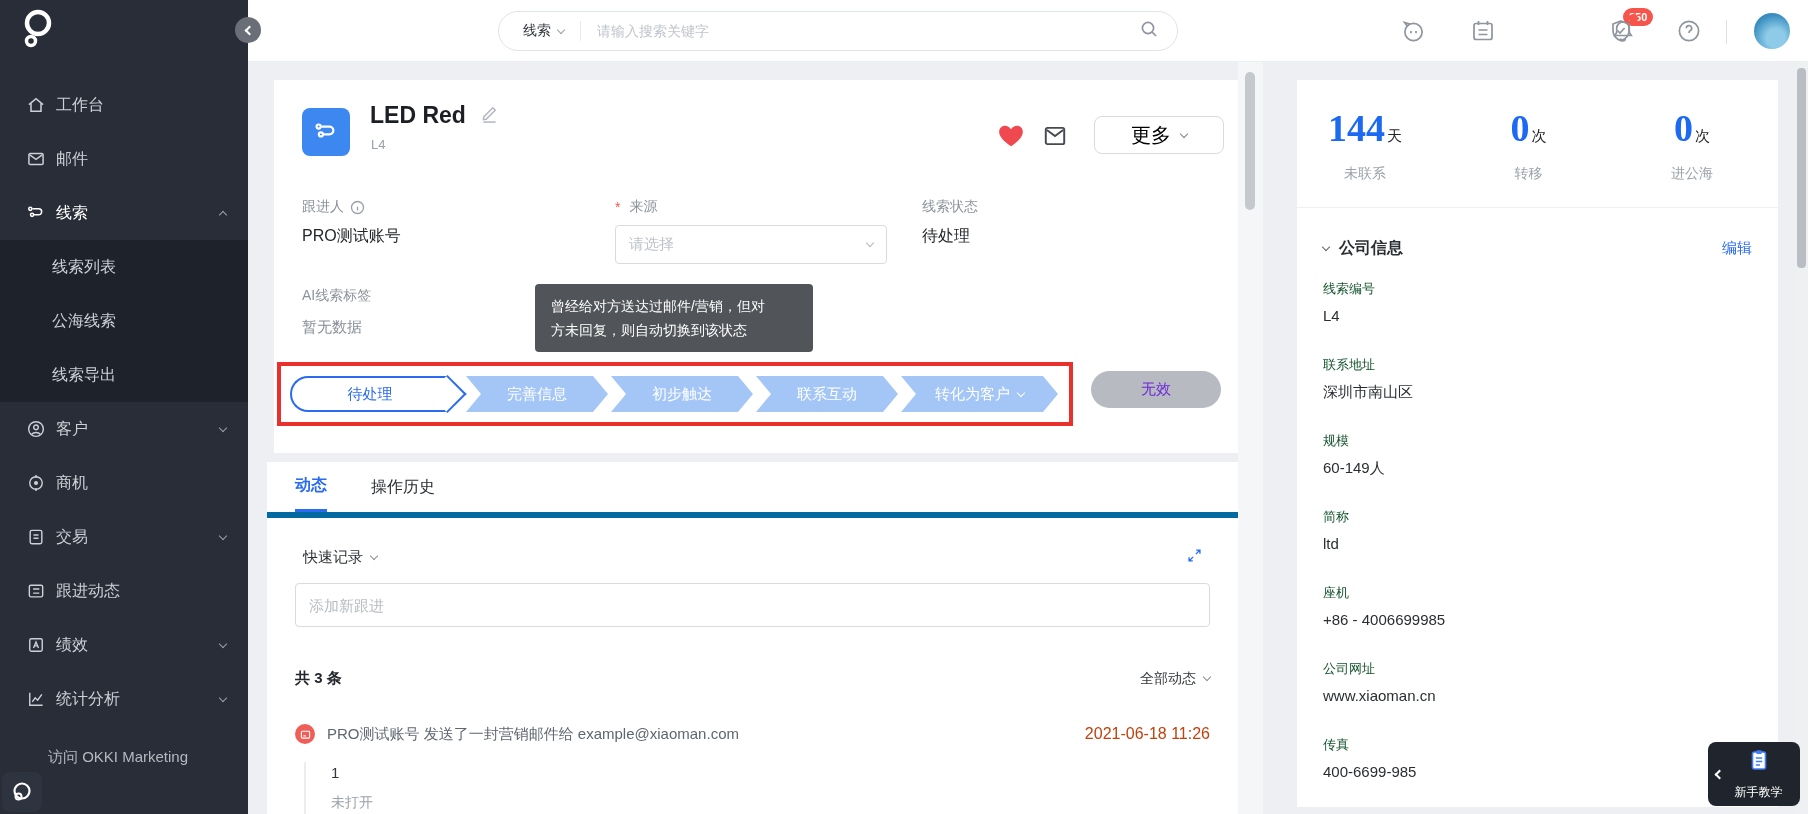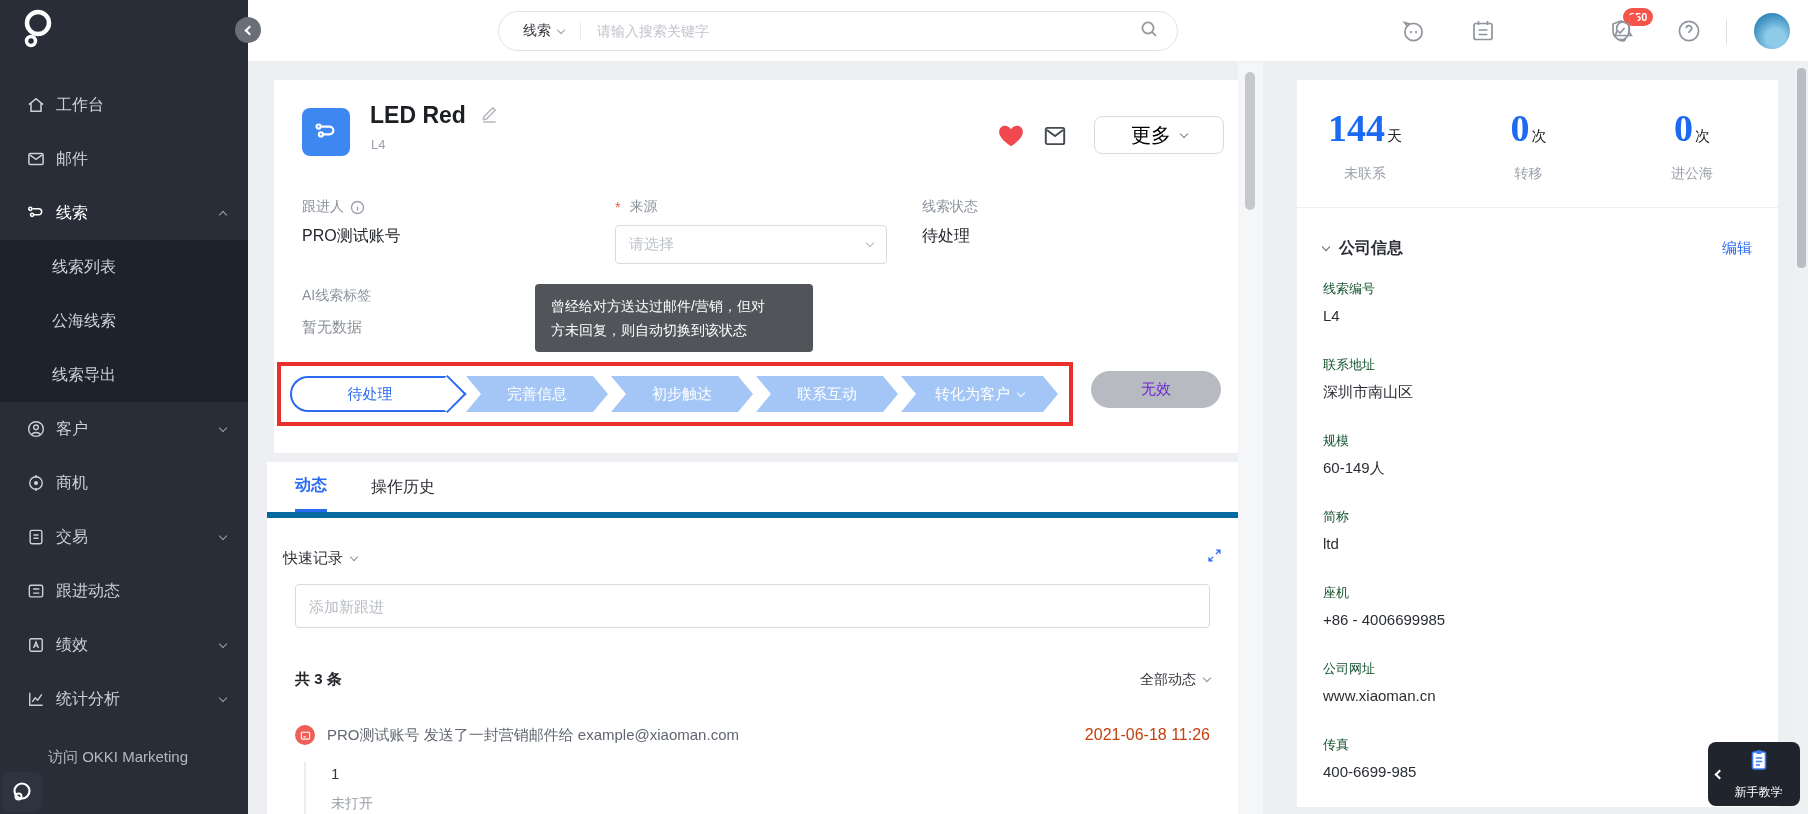--- a/index.html
+++ b/index.html
@@ -81,21 +81,21 @@
   .stage-first::after { content:""; position:absolute; right:-13px; top:50%; width:25px; height:25px; transform:translateY(-50%) rotate(45deg); border-top:2px solid #2b6bf3; border-right:2px solid #2b6bf3; background:#fff; }
   .stage-first span { position:relative; z-index:1; }
   .w142 { width:142px; } .w157 { width:157px; }
   .stage .cv { color:#fff; margin-left:8px; }
   .invalid-btn { position:absolute; left:817px; top:291px; width:130px; height:37px; border-radius:18.5px; background:#b7bac0; color:#6d28d9; font-size:15px; display:flex; align-items:center; justify-content:center; cursor:pointer; }
 
   
   .tabs-row { border-bottom:6px solid #0369a1; padding:0 28px; display:flex; gap:44px; height:56px; }
   .tab { display:flex; align-items:center; font-size:16px; color:#2a2e33; cursor:pointer; }
   .tab-active { color:#2b6bf3; border-bottom:3px solid #2b6bf3; font-weight:bold; }
-  .quick-row { margin:30px 16px 0; display:flex; align-items:center;font-family:Liberation Mono, monospace; }
+  .quick-row { margin:30px 36px 0; display:flex; align-items:center; }
   .quick-label { font-size:15px; color:#2f3338; display:flex; align-items:center; gap:8px; cursor:pointer; }
   .quick-label .cv { color:#8a9099; }
   .expand-ic { margin-left:auto; color:#2b6bf3; cursor:pointer; }
   .follow-input { margin:16px 28px 0; width:calc(100% - 56px); height:44px; border:1px solid #d8dbe0; border-radius:4px; padding:0 13px; font-size:15px; color:#33373d; outline:none; font-family:inherit; display:block; }
   .follow-input::placeholder { color:#b8bcc2; }
   .count-row { margin:42px 28px 0; display:flex; align-items:center; justify-content:space-between; }
   .count-text { font-size:15px; font-weight:bold; color:#23262b; }
   .filter { font-size:14px; color:#33373d; display:flex; align-items:center; gap:8px; cursor:pointer; }
   .filter .cv { color:#8a9099; }
   .timeline { position:absolute; left:37px; top:300px; bottom:0; width:2px; background:#ededf0; }

